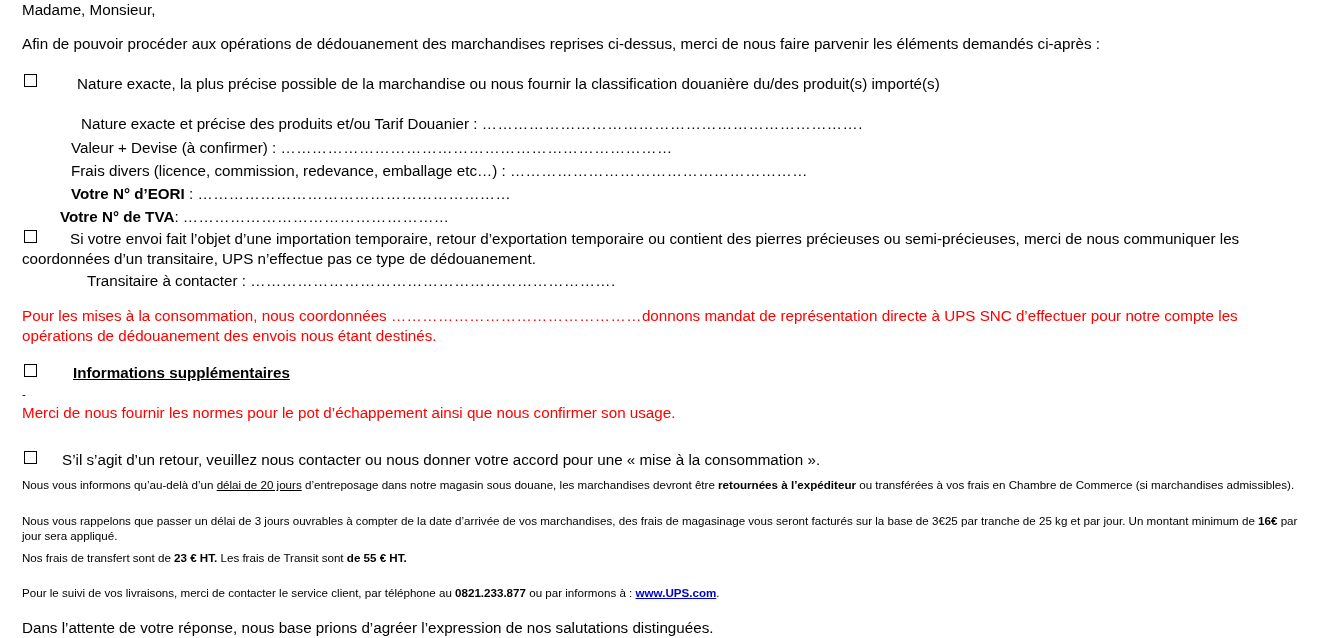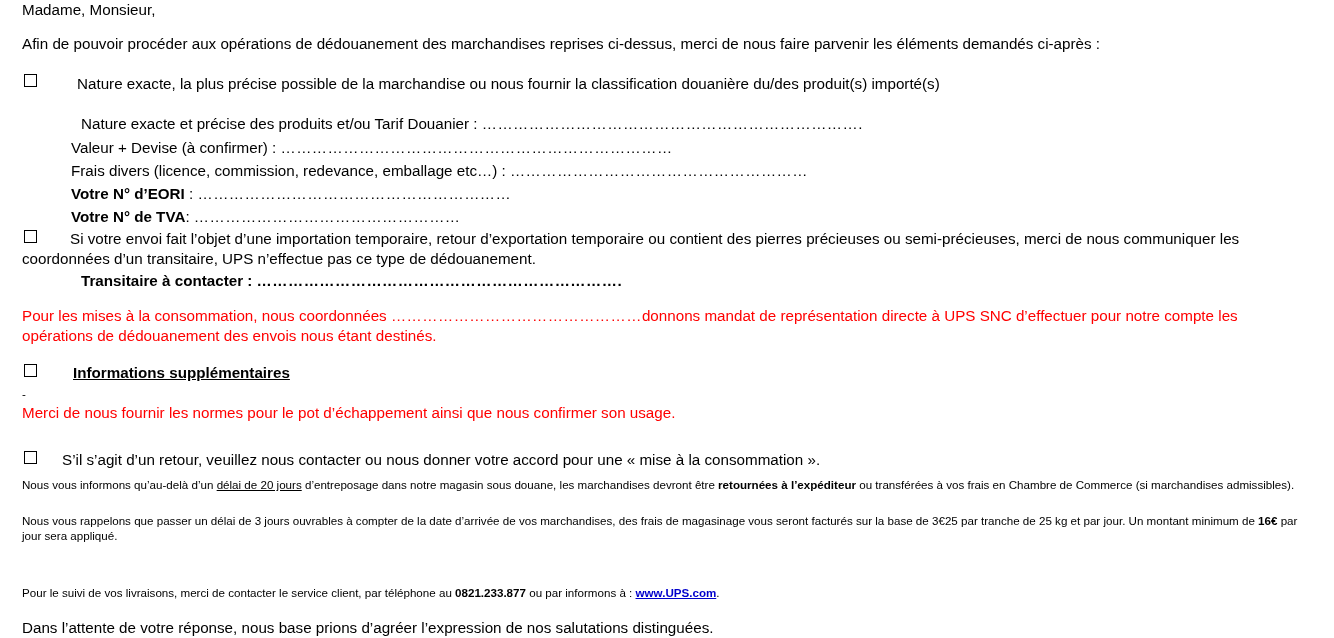--- a/index.html
+++ b/index.html
@@ -73,28 +73,28 @@
   </div>
 
   <div class="line t15" style="left:71px; top:161px;">
     <span>Frais divers (licence, commission, redevance, emballage etc…) : </span><span class="dots">…………………………………………………</span>
   </div>
 
   <div class="line t15" style="left:71px; top:184px;">
     <span class="bold">Votre N° d’EORI</span><span> : </span><span class="dots">……………………………………………………</span>
   </div>
 
-  <div class="line t15" style="left:71px; top:207px;">
+  <div class="line t15" style="left:60px; top:207px;">
     <span class="bold">Votre N° de TVA</span><span>: </span><span class="dots">……………………………………………</span>
   </div>
 
   <div class="checkbox" style="left:24px; top:230px;"></div>
   <div class="wrapline t15" style="left:22px; top:229px; width:1300px; text-indent:48px;">Si votre envoi fait l’objet d’une importation temporaire, retour d’exportation temporaire ou contient des pierres précieuses ou semi-précieuses, merci de nous communiquer les coordonnées d’un transitaire, UPS n’effectue pas ce type de dédouanement.</div>
 
-  <div class="line t15" style="left:81px; top:271px;font-weight:bold;">
+  <div class="line t15" style="left:87px; top:271px;">
     <span>Transitaire à contacter : </span><span class="dots">…………………………………………………………….</span>
   </div>
 
   <div class="wrapline t15 red" style="left:22px; top:306px; width:1245px;">
     <span>Pour les mises à la consommation, nous coordonnées  </span><span class="dots">…………………………………………</span><span>donnons mandat de représentation directe à UPS SNC d’effectuer pour notre compte les opérations de dédouanement des envois nous étant destinés.</span>
   </div>
 
   <div class="checkbox" style="left:24px; top:364px;"></div>
   <div class="line t15 bold ul" style="left:73px; top:363px;">Informations supplémentaires</div>
 
@@ -105,20 +105,23 @@
   <div class="line t15" style="left:62px; top:450px;">S’il s’agit d’un retour, veuillez nous contacter ou nous donner votre accord pour une « mise à la consommation ».</div>
 
   <div class="wrapline t11" style="left:22px; top:477px; width:1290px;">
     <span>Nous vous informons qu’au-delà d’un </span><span class="ul">délai de 20 jours</span><span> d’entreposage dans notre magasin sous douane, les marchandises devront être </span><span class="bold">retournées à l’expéditeur</span><span> ou transférées à vos frais en Chambre de Commerce (si marchandises admissibles).</span>
   </div>
 
   <div class="wrapline t11" style="left:22px; top:513px; width:1290px;">
     <span>Nous vous rappelons que passer un délai de 3 jours ouvrables à compter de la date d’arrivée de vos marchandises, des frais de magasinage vous seront facturés sur la base de 3€25 par tranche de 25 kg et par jour. Un montant minimum de </span><span class="bold">16€</span><span> par jour sera appliqué.</span>
   </div>
 
+  <div class="wrapline t11" style="left:22px; top:550px; width:1290px;">
+    <span>Nos frais de transfert sont de </span><span class="bold">23 € HT.</span><span>  Les frais de Transit sont </span><span class="bold">de 55  € HT.</span>
+  </div>
 
   <div class="wrapline t11" style="left:22px; top:585px; width:1290px;">
     <span>Pour le suivi de vos livraisons, merci de contacter le service client, par téléphone au </span><span class="bold">0821.233.877</span><span> ou par informons à : </span><a class="link" href="#">www.UPS.com</a><span>.</span>
   </div>
 
   <div class="line t15" style="left:22px; top:618px;">Dans l’attente de votre réponse, nous base prions d’agréer l’expression de nos salutations distinguées.</div>
 
 </div>
 
 </body></html>

